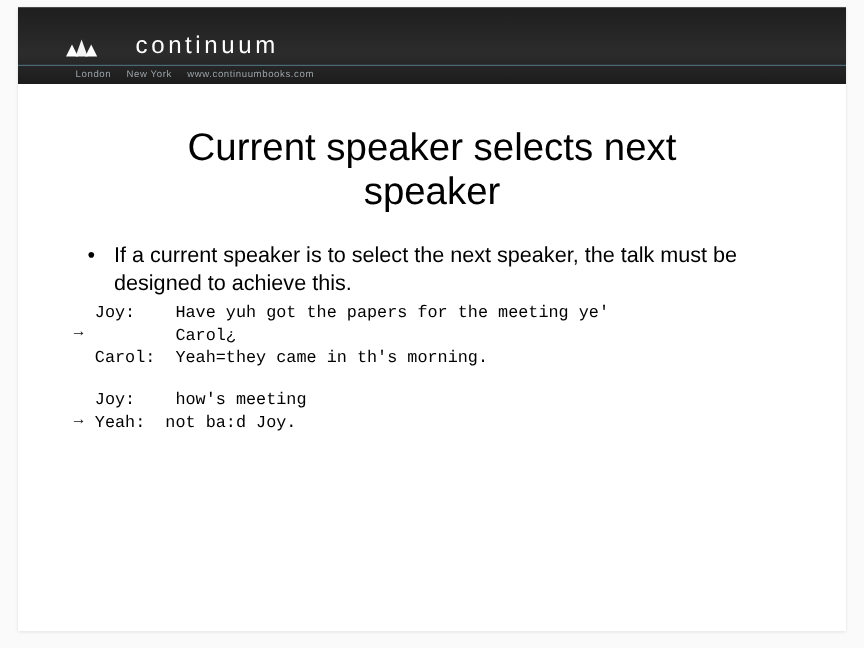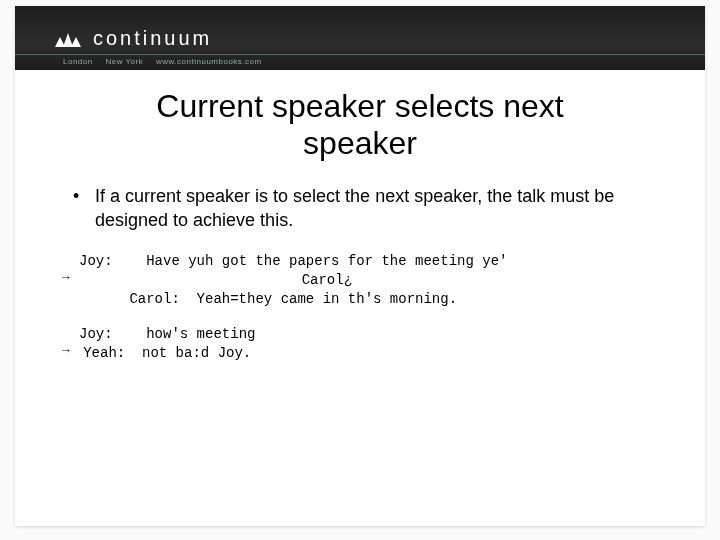--- a/index.html
+++ b/index.html
@@ -18,20 +18,21 @@
     box-shadow: 0 1px 3px rgba(0,0,0,0.15);
     position: relative;
   }
   .header {
     height: 64px;
     background: linear-gradient(#1e1e1e, #2c2c2c 60%, #1c1c1c);
     position: relative;
     display: flex;
     align-items: center;
     padding-left: 34px;
+    gap: 20px;
   }
   .header::after {
     content: "";
     position: absolute;
     left: 0; right: 0; top: 48px;
     height: 1px;
     background: #4a6a7a;
   }
   .logo-icon {
     width: 34px; height: 30px;
@@ -57,21 +58,21 @@
   .subheader span { margin-right: 10px; }
   .content {
     padding: 18px 40px 0 40px;
   }
   .slide-title {
     font-size: 32px;
     font-weight: 400;
     text-align: center;
     color: #000000;
     line-height: 1.15;
-    margin: 0 auto 22px auto;
+    margin: 16px auto 22px auto;
     max-width: 520px;
   }
   ul.bullets {
     list-style: none;
     font-size: 18px;
     color: #000000;
     line-height: 1.35;
     padding-left: 18px;
   }
   ul.bullets li {
@@ -93,21 +94,20 @@
     width: 615px;
     background: #ffffff;
     padding: 6px 6px 14px 6px;
   }
   .mono {
     font-family: "Courier New", Courier, monospace;
     font-size: 14px;
     color: #000000;
     white-space: pre;
     line-height: 1.35;
-    text-align: center;
   }
   .arrow-row {
     display: flex;
     align-items: flex-start;
   }
   .arrow {
     width: 20px;
     flex: 0 0 20px;
     font-family: Arial, sans-serif;
     font-size: 13px;

